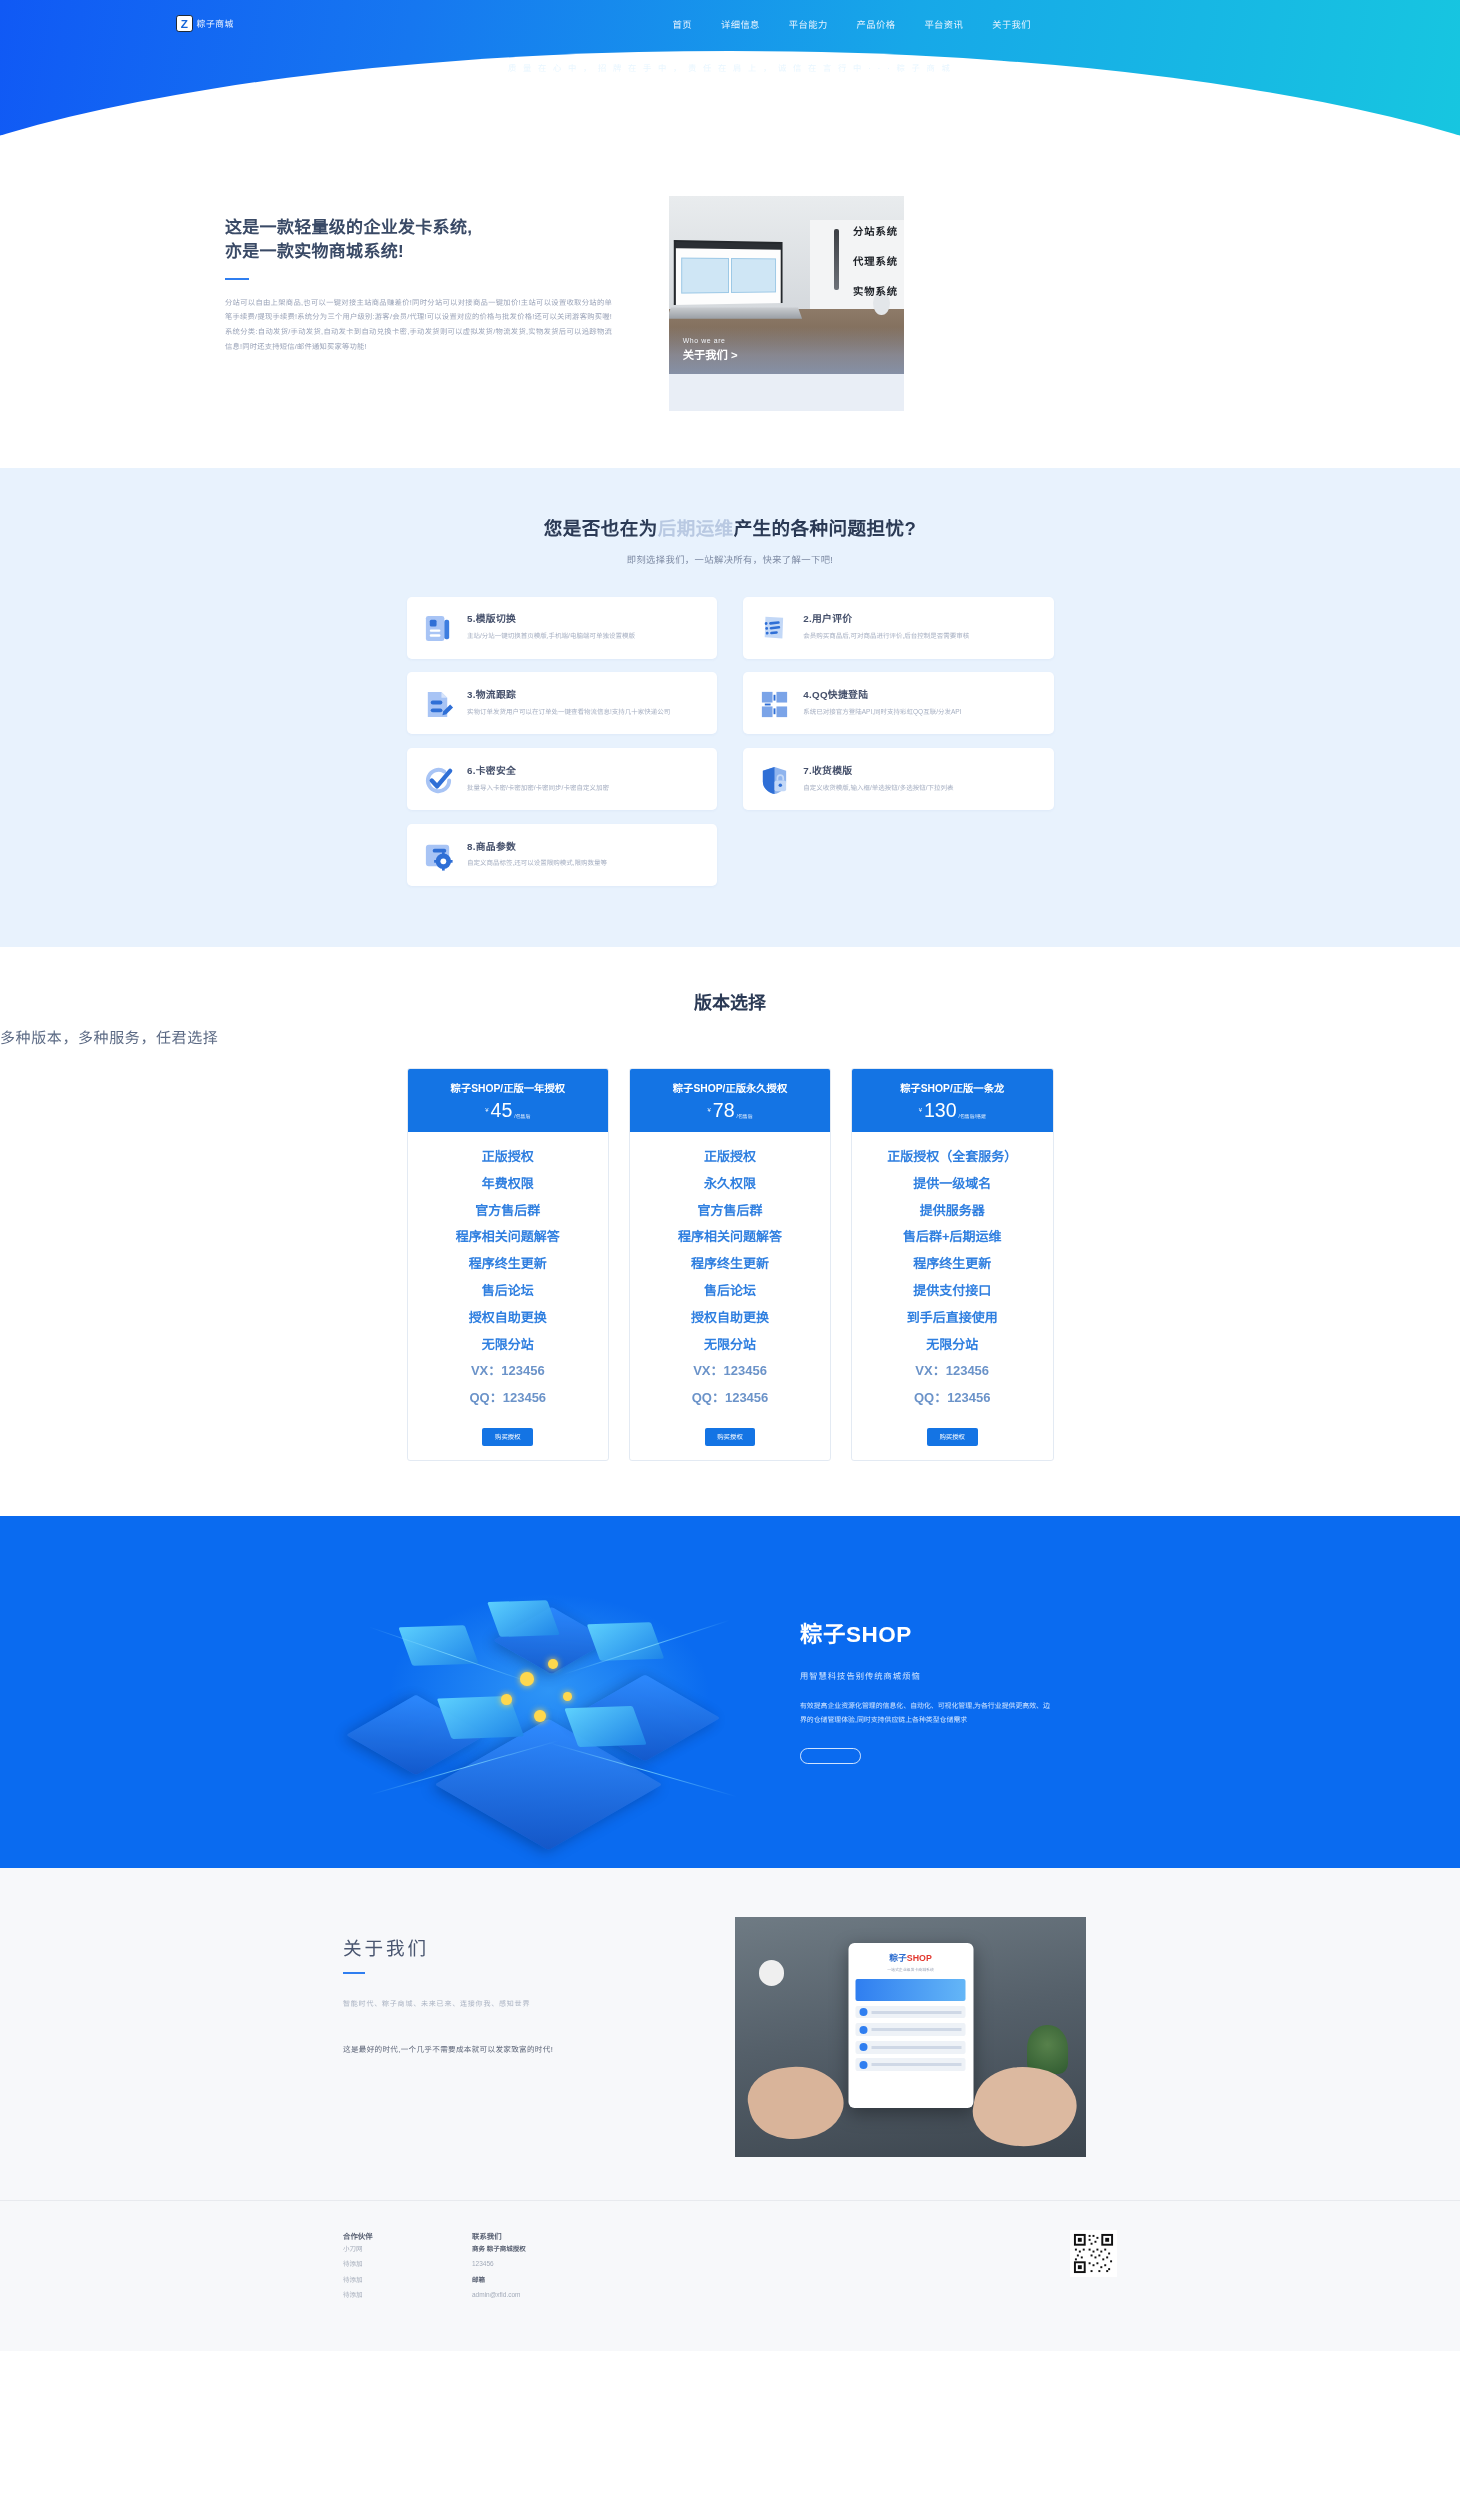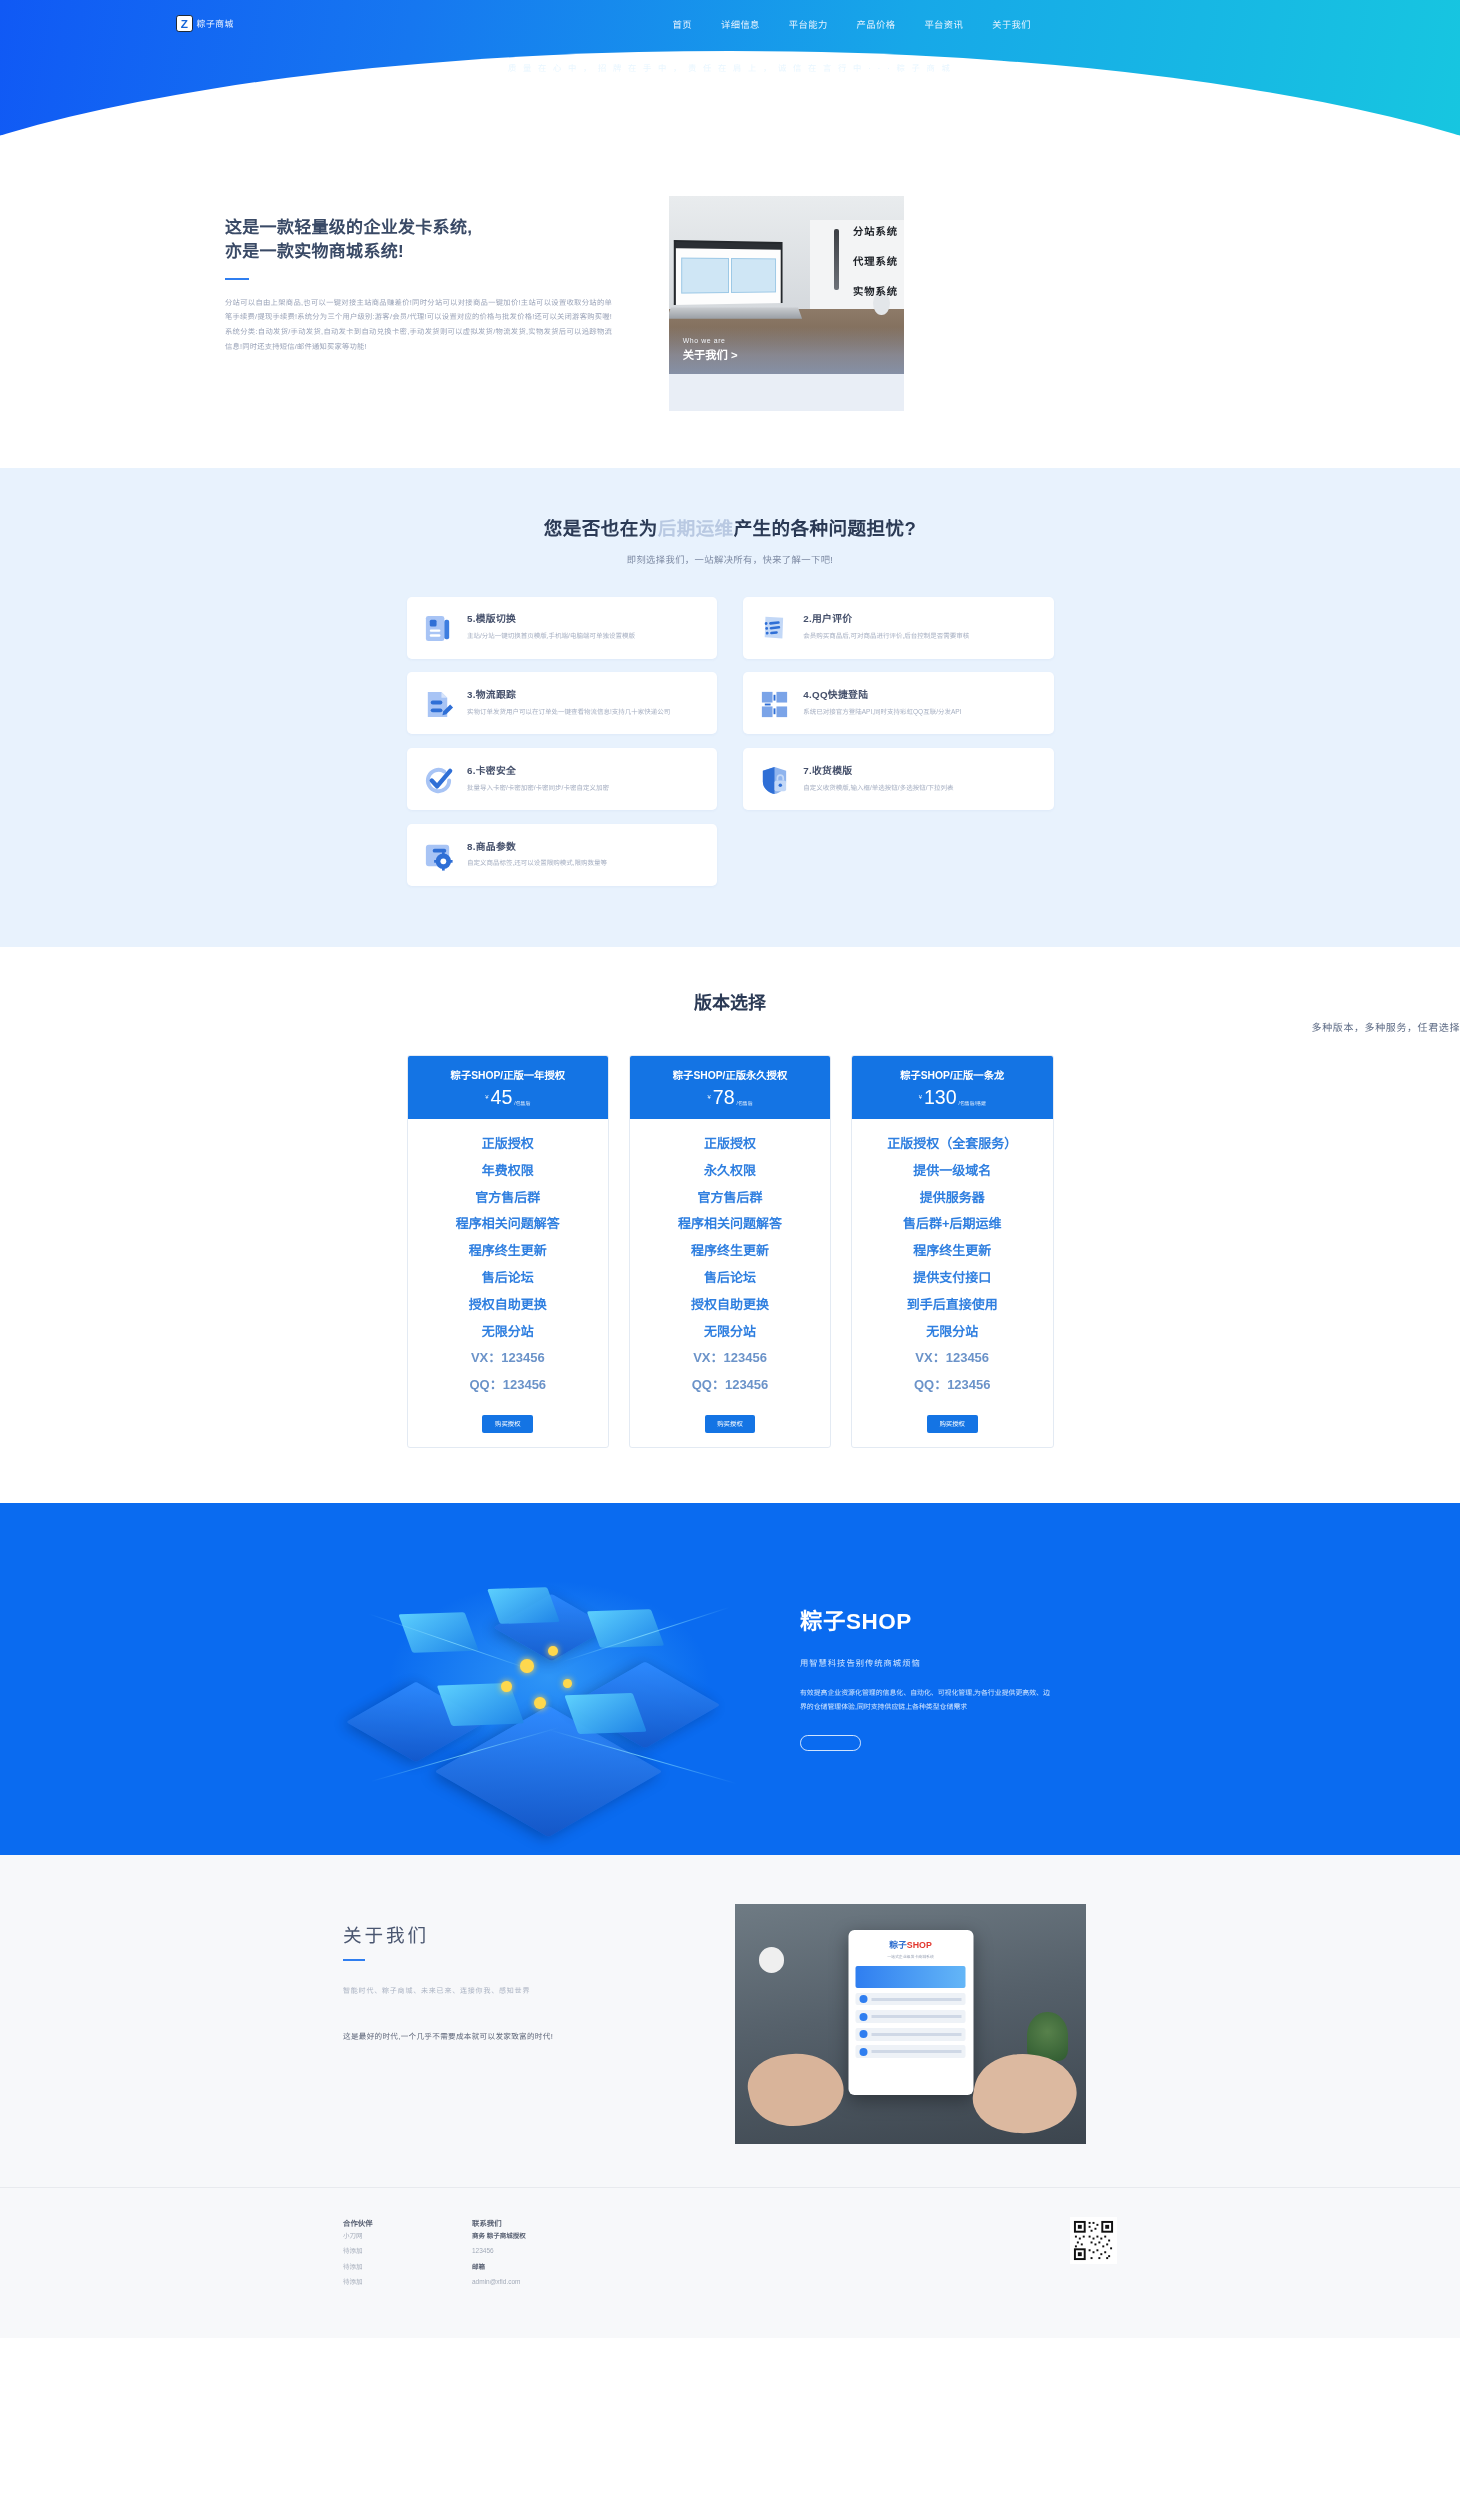--- a/index.html
+++ b/index.html
@@ -109,21 +109,21 @@
     display:flex; gap:11.8px; align-items:flex-start; box-shadow:0 1px 2.9px rgba(40,80,150,.05);
   }
   .card-ico{ width:33px; height:33px; flex:0 0 33px; margin-top:2px; }
   .card-body{ flex:1; padding-top:1px; }
   .card-h{ font-size:9.8px; font-weight:bold; color:#45506b; letter-spacing:0.3px;}
   .card-p{ font-size:6.5px; line-height:1.75; color:#a6afc2; margin-top:4.9px; }
 
   
   .pricing{ width:1460px; background:#fff; padding:41px 0 55px; }
   .pr-title{ text-align:center; font-size:18px; font-weight:bold; color:#2b3a55; }
-  .pr-sub{ text-align:right; font-size:10px; color:#5d6b85; margin-top:5px; letter-spacing:0.6px;}
+  .pr-sub{ text-align:left; font-size:15px; color:#5d6b85; margin-top:12px; letter-spacing:0.6px;}
   .plans{ width:647px; margin:21.6px auto 0; display:flex; gap:19.6px; }
   .plan{ flex:1; border:1px solid #e3eaf3; border-radius:2.9px; background:#fff; overflow:hidden;}
   .plan-head{
     background:#1474e4; color:#fff; padding:12.7px 9.8px 11.8px; text-align:center;
     min-height:61px;
   }
   .plan-name{ font-size:10.3px; font-weight:bold; line-height:1.45; }
   .plan-price-row{ margin-top:3.9px; display:flex; align-items:flex-end; justify-content:center; gap:2px;}
   .plan-cur{ font-size:5.9px; align-self:flex-start; margin-top:5.9px; }
   .plan-price{ font-size:19.6px; font-weight:normal; line-height:1; }

